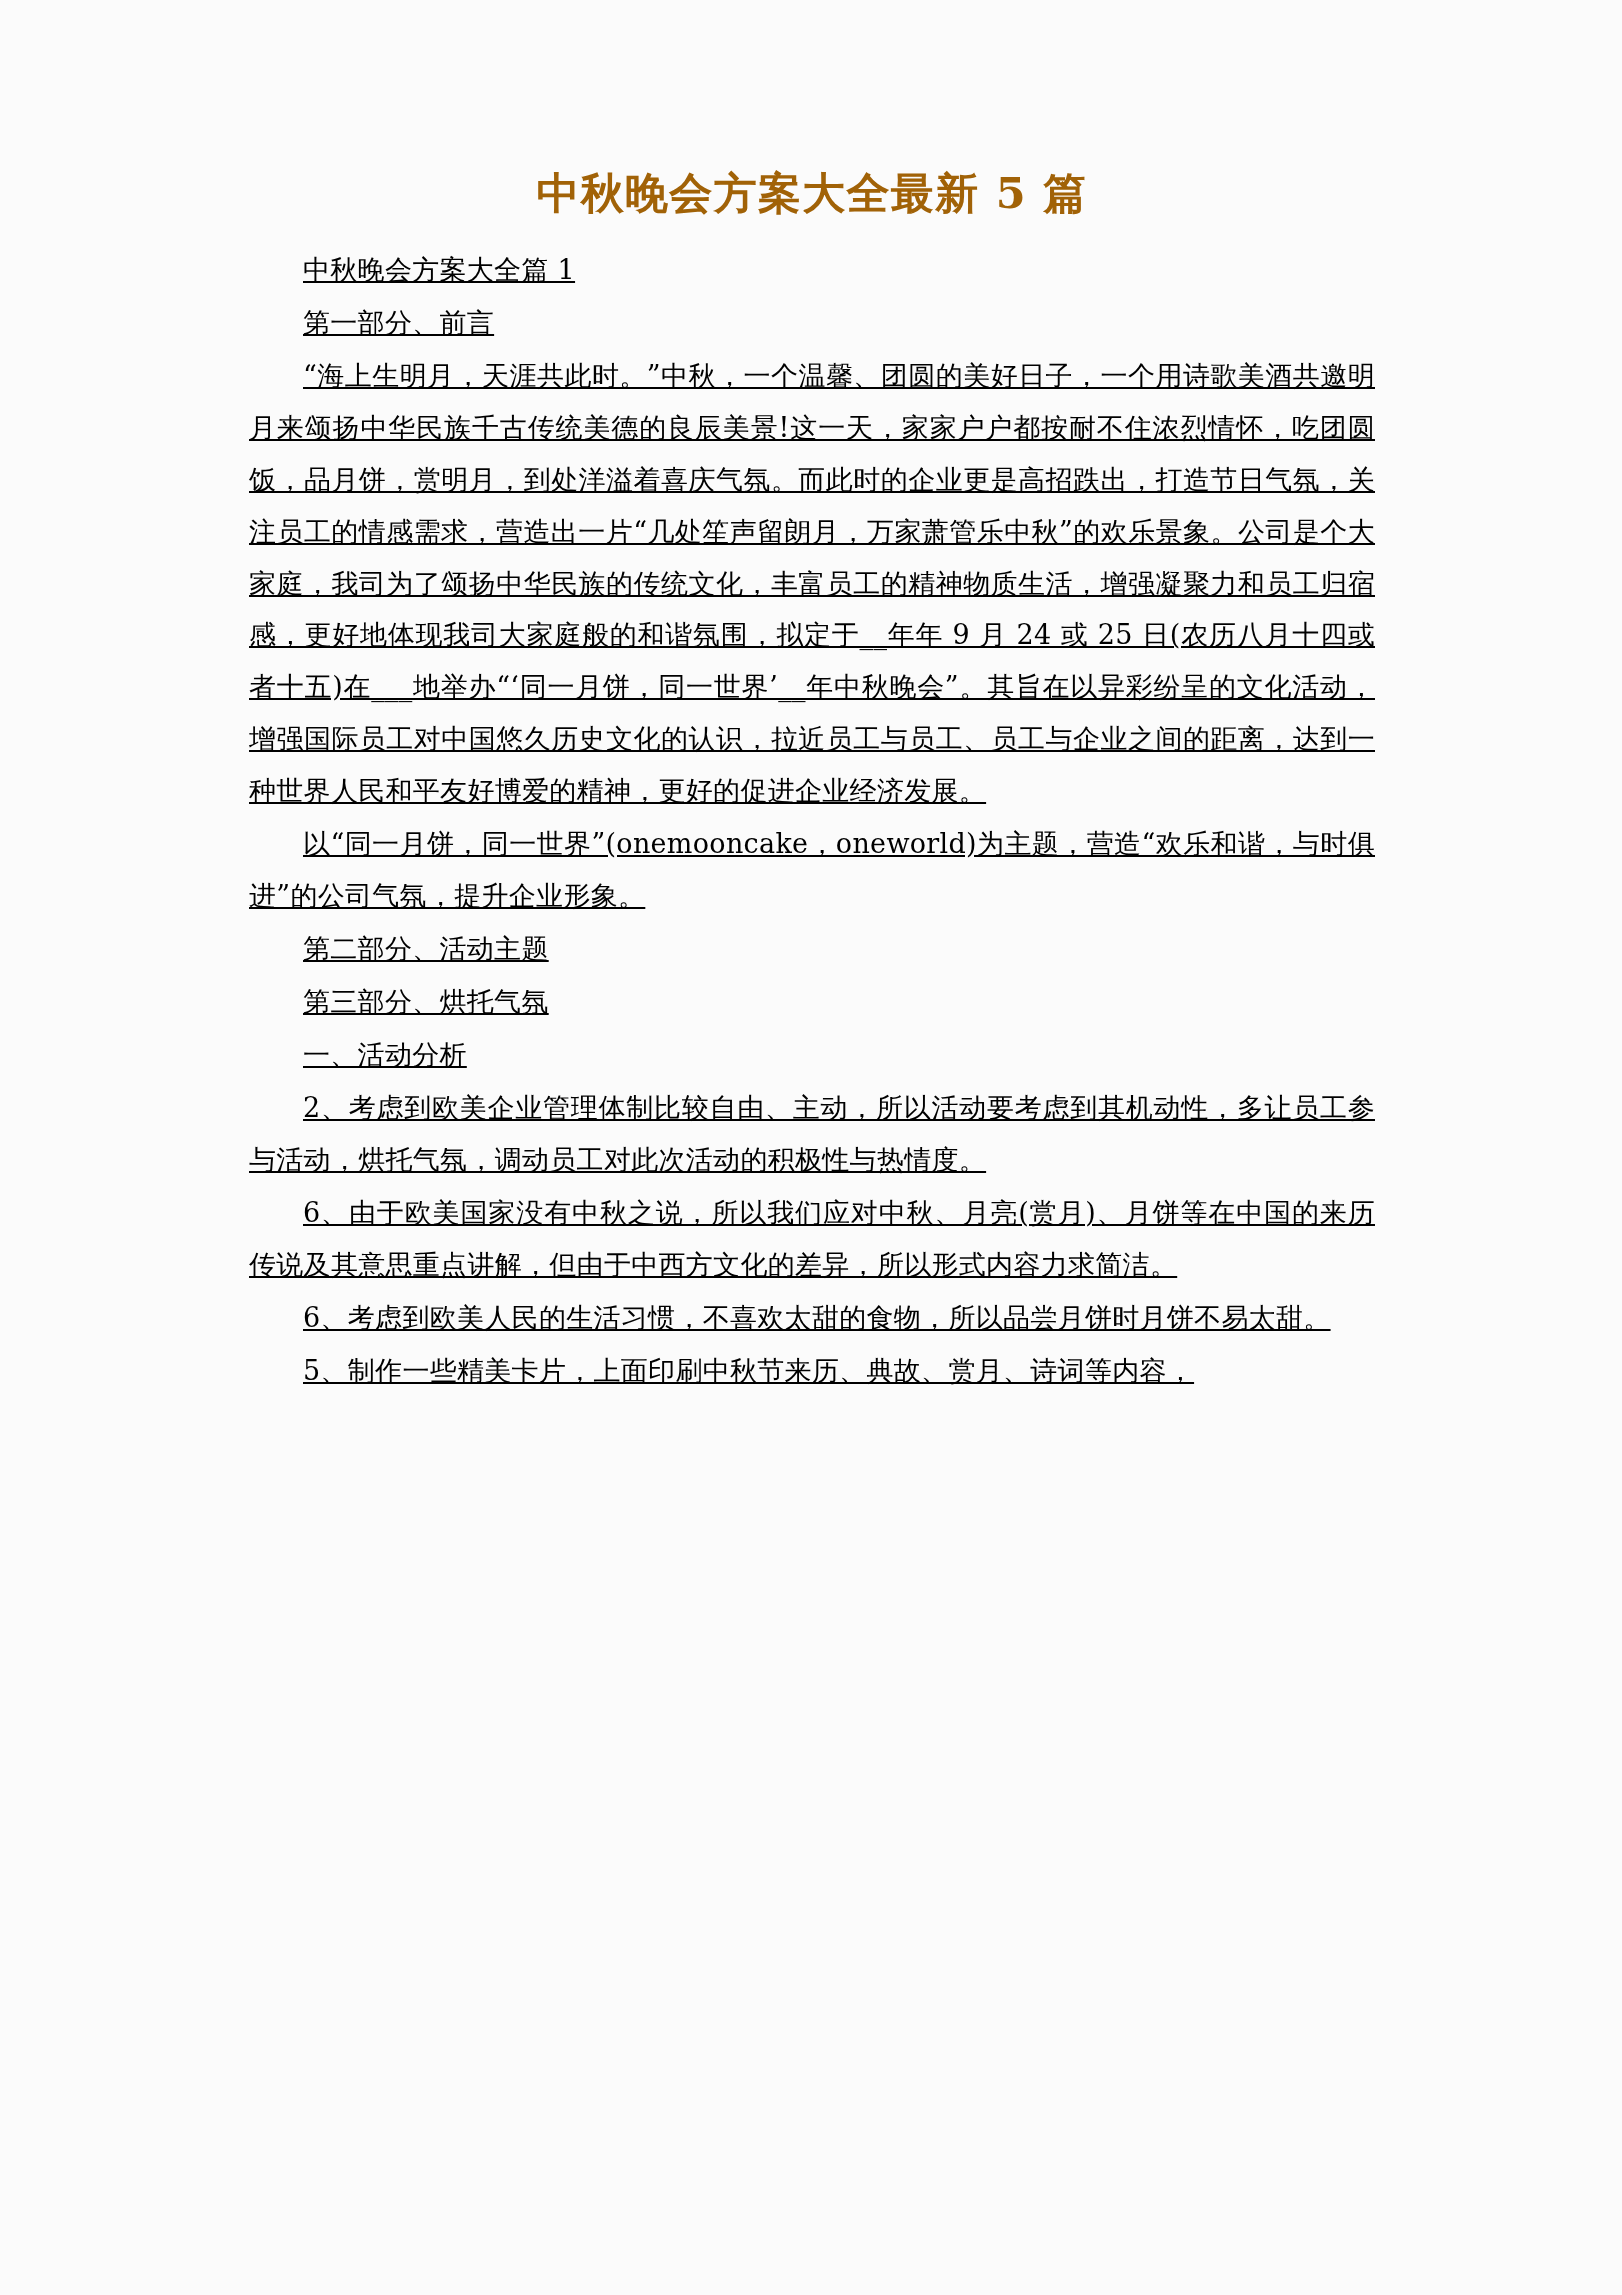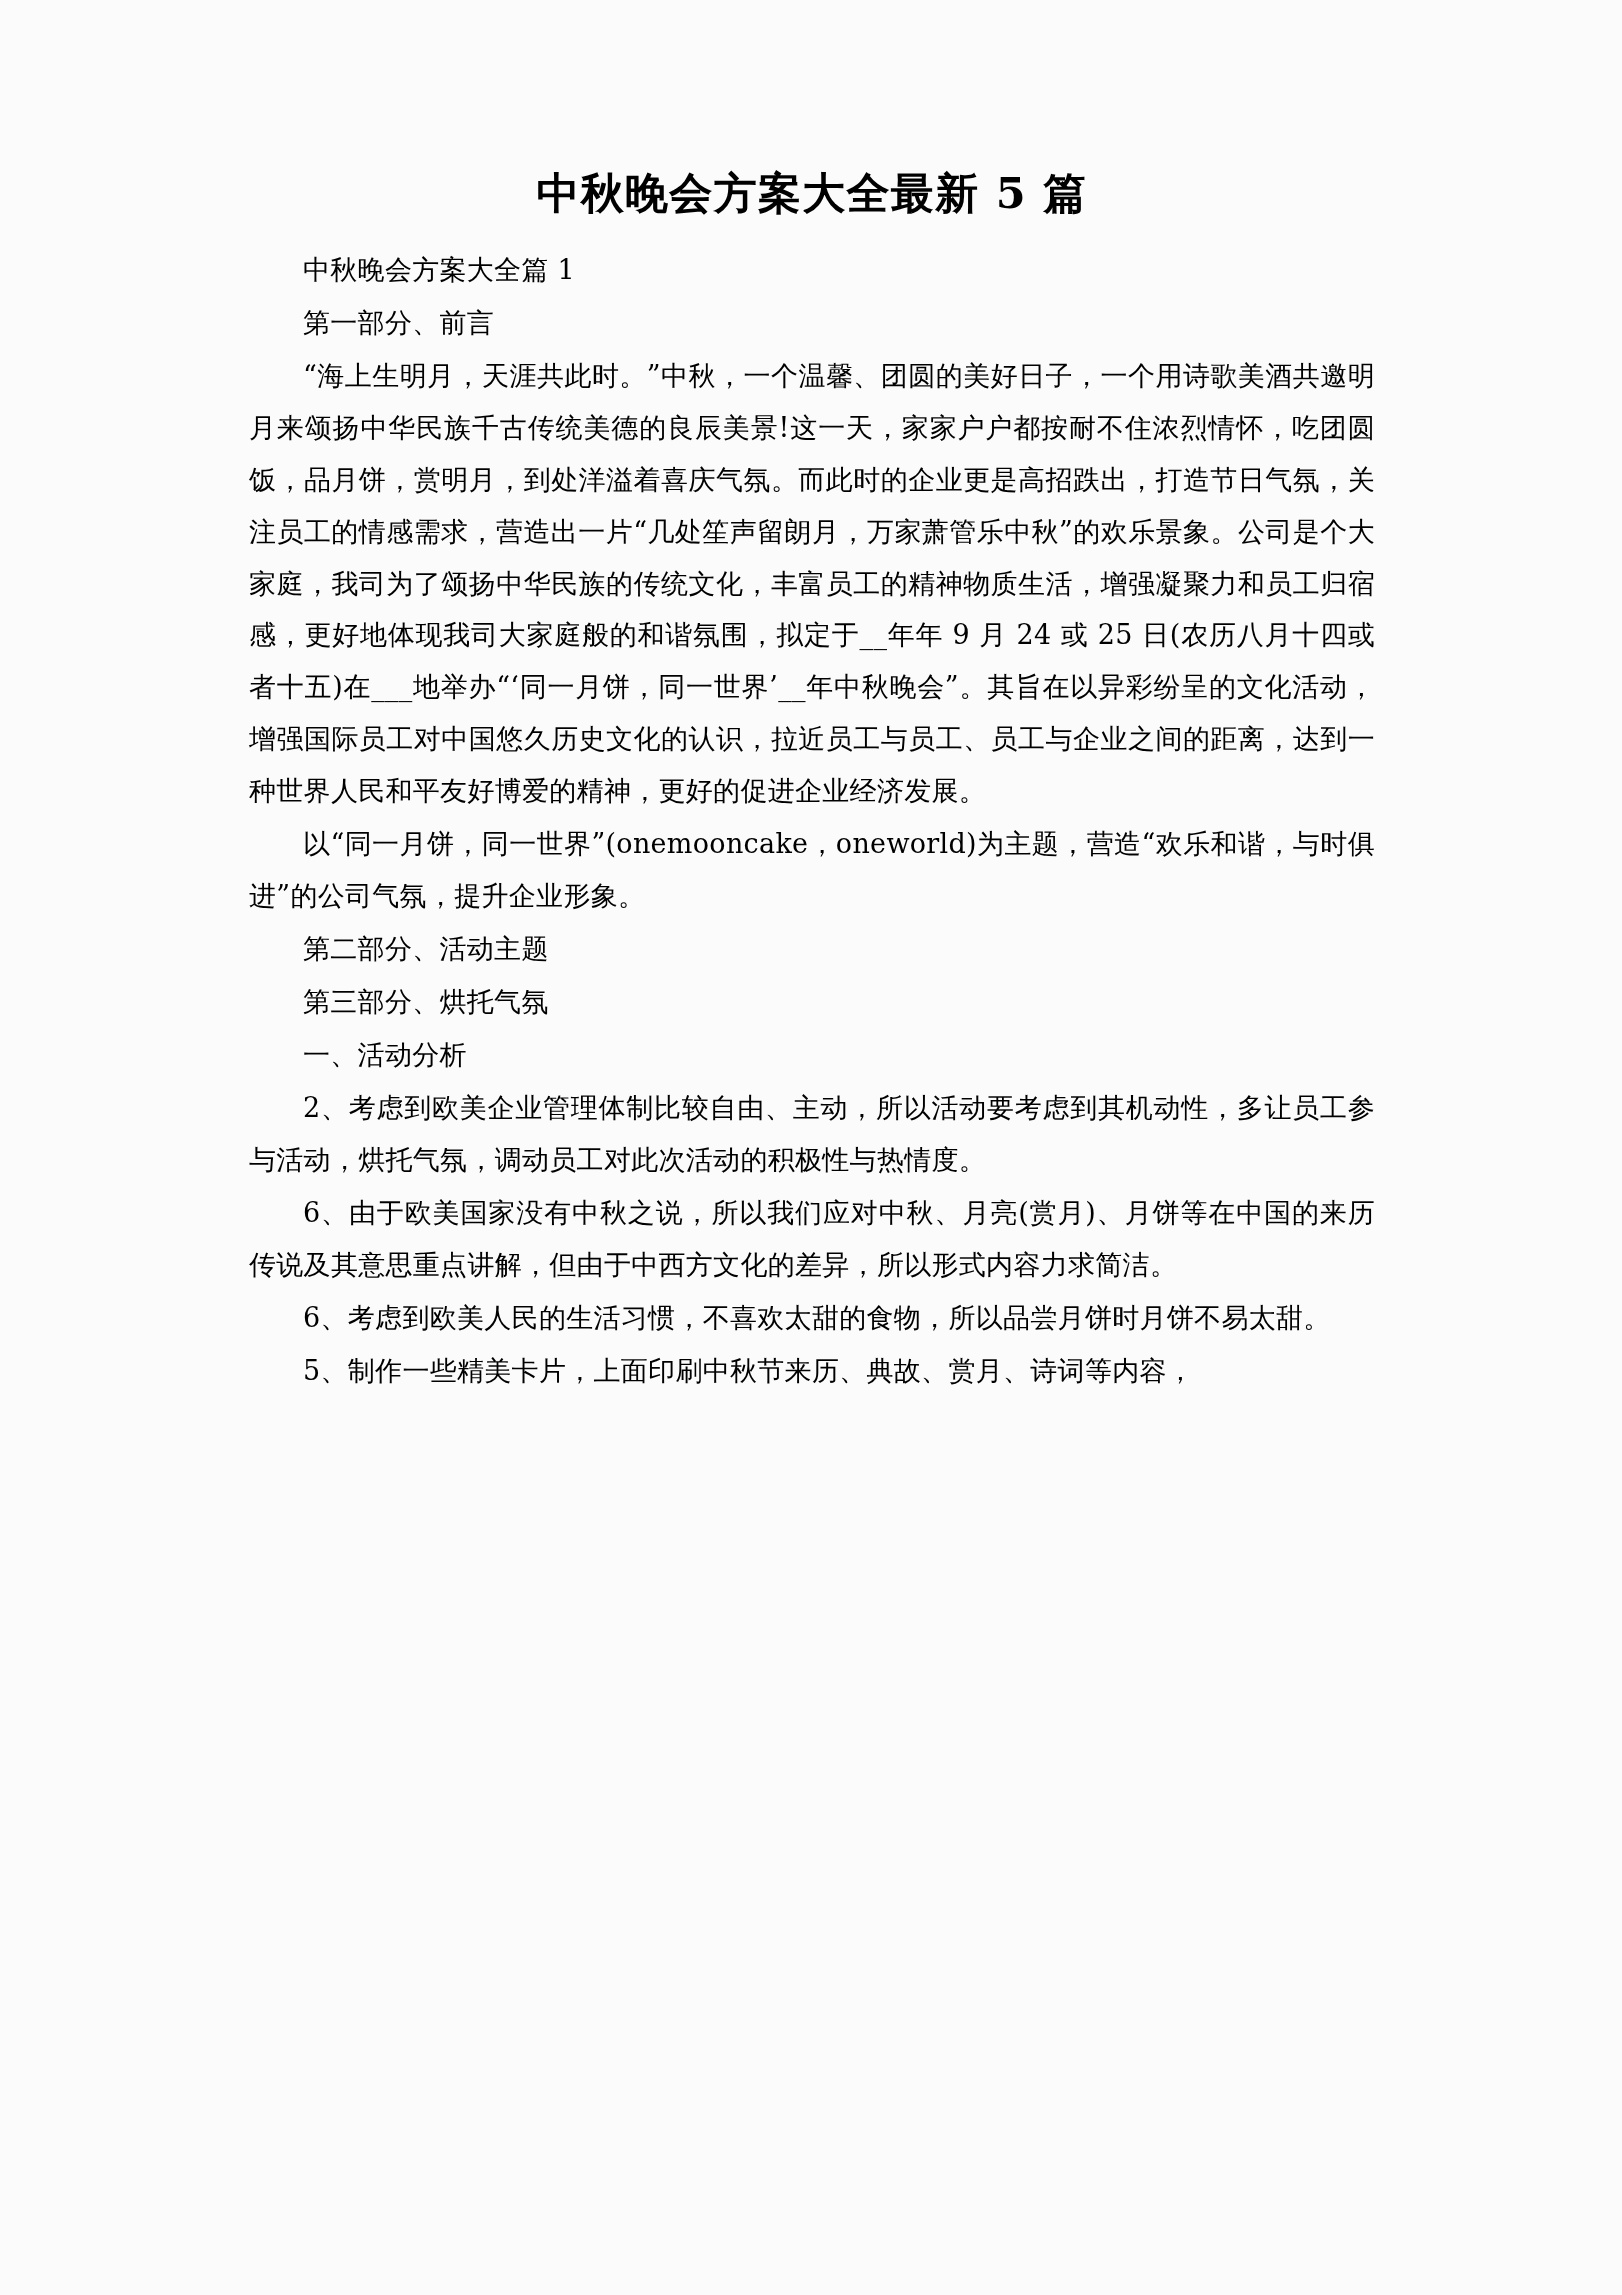--- a/index.html
+++ b/index.html
@@ -25,32 +25,33 @@
     top: 164px;
     width: 1126px;
   }
   .doc-title {
     font-size: 43px;
     font-weight: bold;
     text-align: center;
     letter-spacing: 1.3px;
     line-height: 1.35;
     margin: 0 0 22px 0;
-    color: #000000;
+    color: #a16207;
     font-family: "DejaVu Serif", "Liberation Serif", serif;
   }
   .para {
     font-size: 27px;
     line-height: 1.92;
     color: #000000;
     margin: 0;
     text-align: justify;
     text-justify: inter-character;
     letter-spacing: 0.3px;
     word-break: break-all;
+    text-decoration: underline;
   }
   .para.indent {
     text-indent: 2em;
   }
   .para + .para {
     margin-top: 1.3px;
   }
 </style>
 </head>
 <body>

